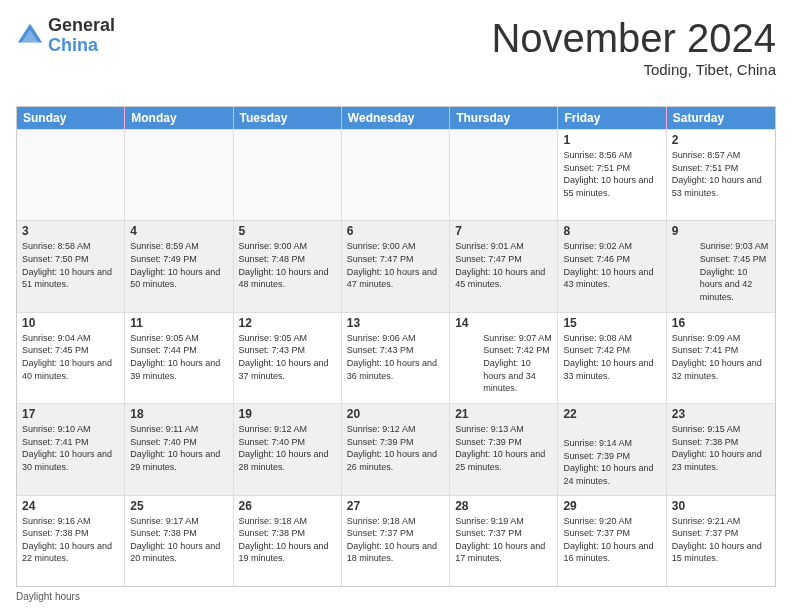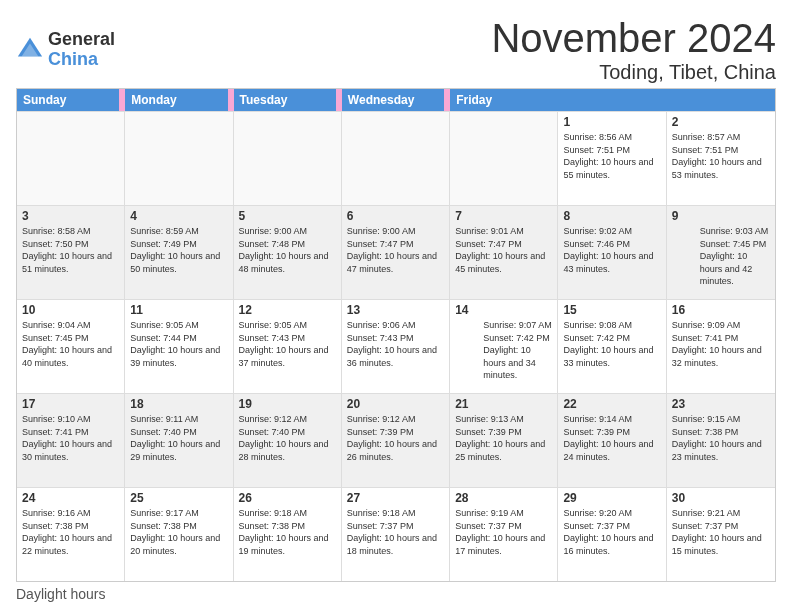--- a/index.html
+++ b/index.html
@@ -13,22 +13,22 @@
     .page {
       width: 792px;
       height: 612px;
       padding: 16px 16px 10px 16px;
       display: flex;
       flex-direction: column;
     }
     .header {
       display: flex;
       justify-content: space-between;
-      align-items: center;
-      margin-bottom: 4px;
+      align-items: flex-start;
+      margin-bottom: 28px;
     }
     .logo {
       display: flex;
       align-items: center;
       gap: 4px;
     }
     .logo-text {
       display: flex;
       flex-direction: column;
       line-height: 1.1;
@@ -39,41 +39,41 @@
     }
     .title-block {
       text-align: right;
     }
     .month-title {
       font-size: 40px;
       font-weight: 300;
       color: #333;
     }
     .location {
-      font-size: 20px;
+      font-size: 15px;
       color: #333;
     }
     .calendar {
       flex: 1;
       display: flex;
       flex-direction: column;
       border: 1px solid #ccc;
     }
     .cal-header {
       display: grid;
       grid-template-columns: repeat(7, 1fr);
       background: #4a90d9;
     }
     .cal-header-cell {
       color: #fff;
       font-size: 12px;
       font-weight: bold;
       padding: 4px 6px;
       text-align: left;
-      border-right: 6px solid #f9a8d4;
+      border-right: 1px solid #f9a8d4;
     }
     .cal-header-cell:last-child {
       border-right: none;
     }
     .cal-body {
       display: flex;
       flex-direction: column;
       flex: 1;
     }
     .cal-row {
@@ -104,21 +104,21 @@
       font-weight: bold;
       color: #333;
       margin-bottom: 2px;
     }
     .day-info {
       font-size: 9px;
       color: #333;
       line-height: 1.4;
     }
     .footer-note {
-      font-size: 14px;
+      font-size: 10px;
       color: #555;
       margin-top: 4px;
     }
   </style>
 </head>
 <body>
 
 <div class="page">
   <div class="header">
     <div class="logo">
@@ -136,21 +136,23 @@
       <div class="location">Toding, Tibet, China</div>
     </div>
   </div>
 
   <div class="calendar">
     <div class="cal-header">
       <div class="cal-header-cell">Sunday</div>
       <div class="cal-header-cell">Monday</div>
       <div class="cal-header-cell">Tuesday</div>
       <div class="cal-header-cell">Wednesday</div>
+      <div class="cal-header-cell">Thursday</div>
       <div class="cal-header-cell">Friday</div>
+      <div class="cal-header-cell">Saturday</div>
     </div>
     <div class="cal-body" id="cal-body">
     <div class="cal-row">
           <div class="cal-cell empty"></div>
           <div class="cal-cell empty"></div>
           <div class="cal-cell empty"></div>
           <div class="cal-cell empty"></div>
           <div class="cal-cell empty"></div>
           <div class="cal-cell">
             <div class="day-num">1</div>
@@ -279,21 +281,21 @@
 Daylight: 10 hours and 26 minutes.</div>
           </div>
           <div class="cal-cell shaded">
             <div class="day-num">21</div>
             <div class="day-info" style="white-space: pre-line;">Sunrise: 9:13 AM
 Sunset: 7:39 PM
 Daylight: 10 hours and 25 minutes.</div>
           </div>
           <div class="cal-cell shaded">
             <div class="day-num">22</div>
-            <div class="day-info" style="white-space: pre-line;">Sunrise: 9:14 AM
+            <div class="day-info" style="white-space: pre-line; margin-top: 14px;">Sunrise: 9:14 AM
 Sunset: 7:39 PM
 Daylight: 10 hours and 24 minutes.</div>
           </div>
           <div class="cal-cell shaded">
             <div class="day-num">23</div>
             <div class="day-info" style="white-space: pre-line;">Sunrise: 9:15 AM
 Sunset: 7:38 PM
 Daylight: 10 hours and 23 minutes.</div>
           </div>
         </div>

